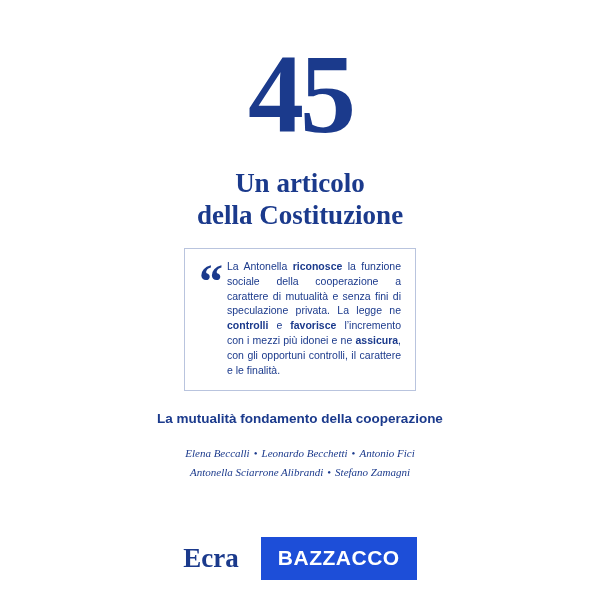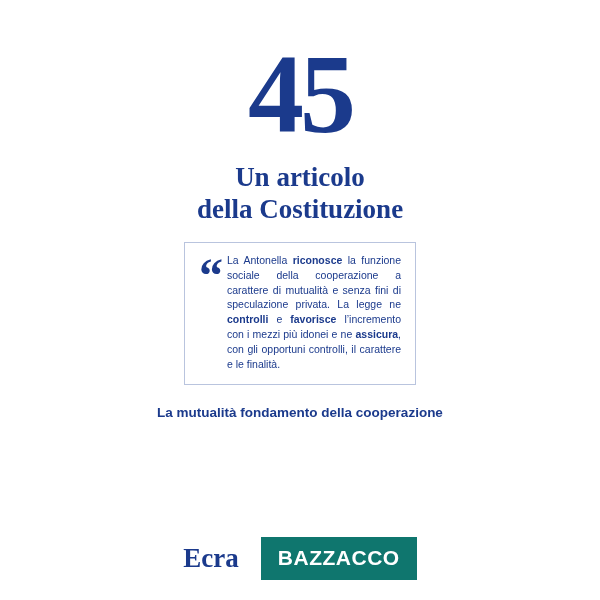--- a/index.html
+++ b/index.html
@@ -26,21 +26,21 @@
     letter-spacing: -4px;
     padding-top: 38px;
   }
 
   
   .title-block {
     text-align: center;
     font-family: "Liberation Serif", serif;
     font-weight: bold;
     color: #1b3a8c;
-    margin-top: 12px;
+    margin-top: 18px;
   }
   .title-line-1 { font-size: 27px; line-height: 1.18; }
   .title-line-2 { font-size: 27px; line-height: 1.18; }
   .title-line-3 { font-size: 27px; line-height: 1.18; }
 
   
   .quote-wrap {
     margin: 16px auto 0 auto;
     width: 232px;
     background: #ffffff;
@@ -105,21 +105,21 @@
   }
   .logo-ecra {
     font-family: "Liberation Serif", serif;
     font-weight: bold;
     font-size: 27px;
     color: #1b3a8c;
     margin-right: 22px;
     letter-spacing: 0px;
   }
   .logo-bazzacco {
-    background: #0f766e;
+    background: #1d4ed8;
     color: #ffffff;
     font-family: "Liberation Sans", sans-serif;
     font-weight: bold;
     font-size: 21px;
     padding: 9px 17px 10px 17px;
     letter-spacing: 0.5px;
   }
 </style>
 </head>
 <body>
@@ -135,19 +135,23 @@
 
   <div class="quote-wrap">
     <div class="quote-inner">
       <span class="quote-mark">“</span>
       <div class="quote-text"><span>La Antonella </span><b>riconosce</b><span> la funzione sociale della cooperazione a carattere di mutualità e senza fini di speculazione privata. La legge ne </span><b>controlli</b><span> e </span><b>favorisce</b><span> l’incremento con i mezzi più idonei e ne </span><b>assicura</b><span>, con gli opportuni controlli, il carattere e le finalità.</span></div>
     </div>
   </div>
 
   <div class="subtitle">La mutualità fondamento della cooperazione</div>
 
+  <div class="authors">
+    <div><span>Elena Beccalli</span><span class="sep">•</span><span>Leonardo Becchetti</span><span class="sep">•</span><span>Antonio Fici</span></div>
+    <div><span>Antonella Sciarrone Alibrandi</span><span class="sep">•</span><span>Stefano Zamagni</span></div>
+  </div>
 
   <div class="footer">
     <div class="logo-ecra">Ecra</div>
     <div class="logo-bazzacco">BAZZACCO</div>
   </div>
 
 </div>
 
 </body></html>

